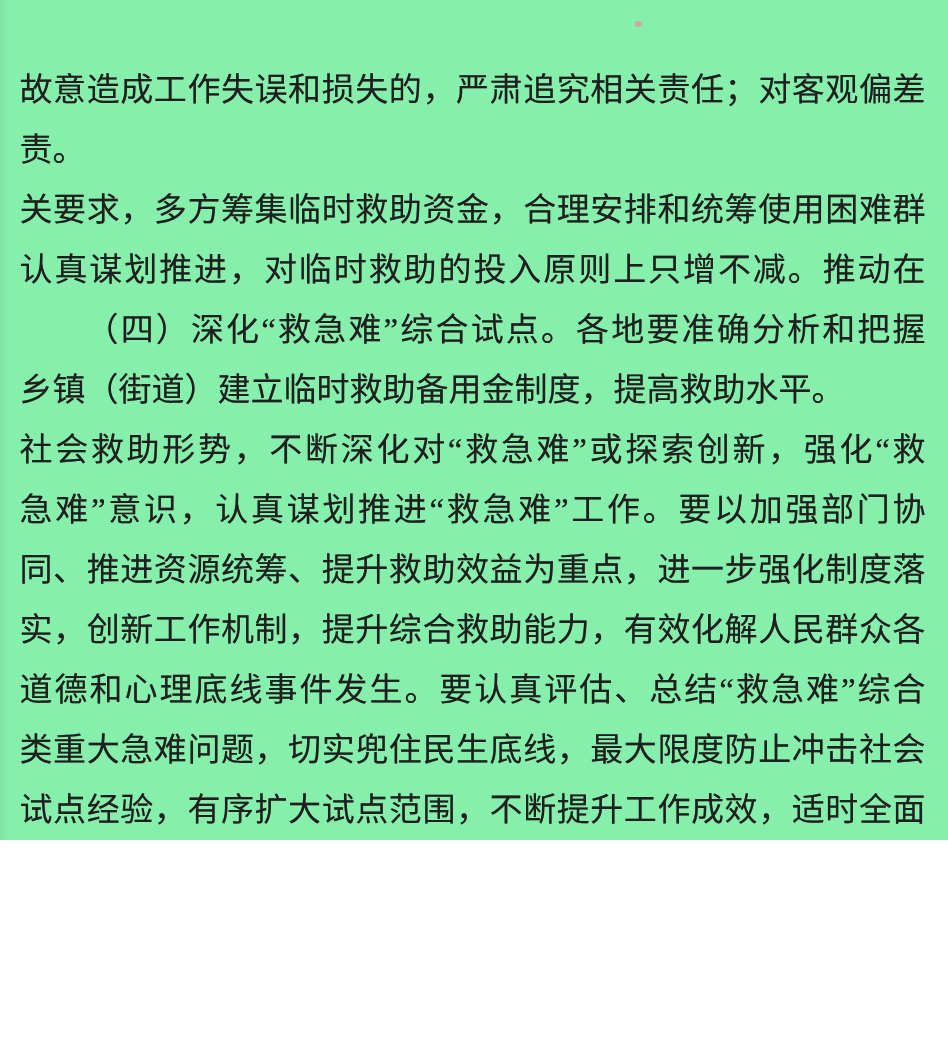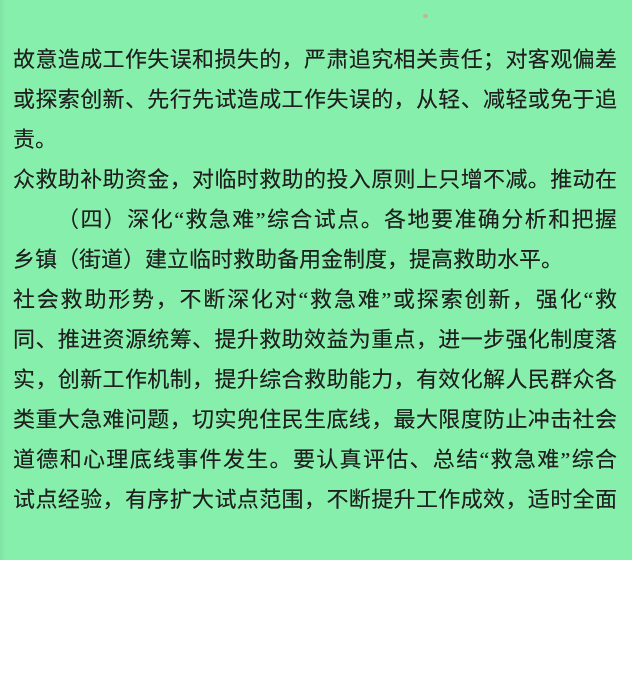--- a/index.html
+++ b/index.html
@@ -60,25 +60,26 @@
 </style>
 </head>
 <body>
 
 <div class="page">
   <div class="edge-shade"></div>
   <div class="red-speck"></div>
 
   <div class="textblock">
     <div class="line">故意造成工作失误和损失的，严肃追究相关责任；对客观偏差</div>
-    <div class="line">或探索创新、先行先试造成工作失误的，从轻、减轻或免于追</div>
     <div class="line last">责。</div>
-    <div class="line">众救助补助资金，对临时救助的投入原则上只增不减。推动在</div>
+    <div class="line">关要求，多方筹集临时救助资金，合理安排和统筹使用困难群</div>
+    <div class="line">认真谋划推进，对临时救助的投入原则上只增不减。推动在</div>
     <div class="line indent">（四）深化“救急难”综合试点。各地要准确分析和把握</div>
     <div class="line last">乡镇（街道）建立临时救助备用金制度，提高救助水平。</div>
     <div class="line">社会救助形势，不断深化对“救急难”或探索创新，强化“救</div>
+    <div class="line">急难”意识，认真谋划推进“救急难”工作。要以加强部门协</div>
     <div class="line">同、推进资源统筹、提升救助效益为重点，进一步强化制度落</div>
     <div class="line">实，创新工作机制，提升综合救助能力，有效化解人民群众各</div>
+    <div class="line">道德和心理底线事件发生。要认真评估、总结“救急难”综合</div>
     <div class="line">类重大急难问题，切实兜住民生底线，最大限度防止冲击社会</div>
-    <div class="line">道德和心理底线事件发生。要认真评估、总结“救急难”综合</div>
     <div class="line">试点经验，有序扩大试点范围，不断提升工作成效，适时全面</div>
   </div>
 </div>
 
 </body></html>

